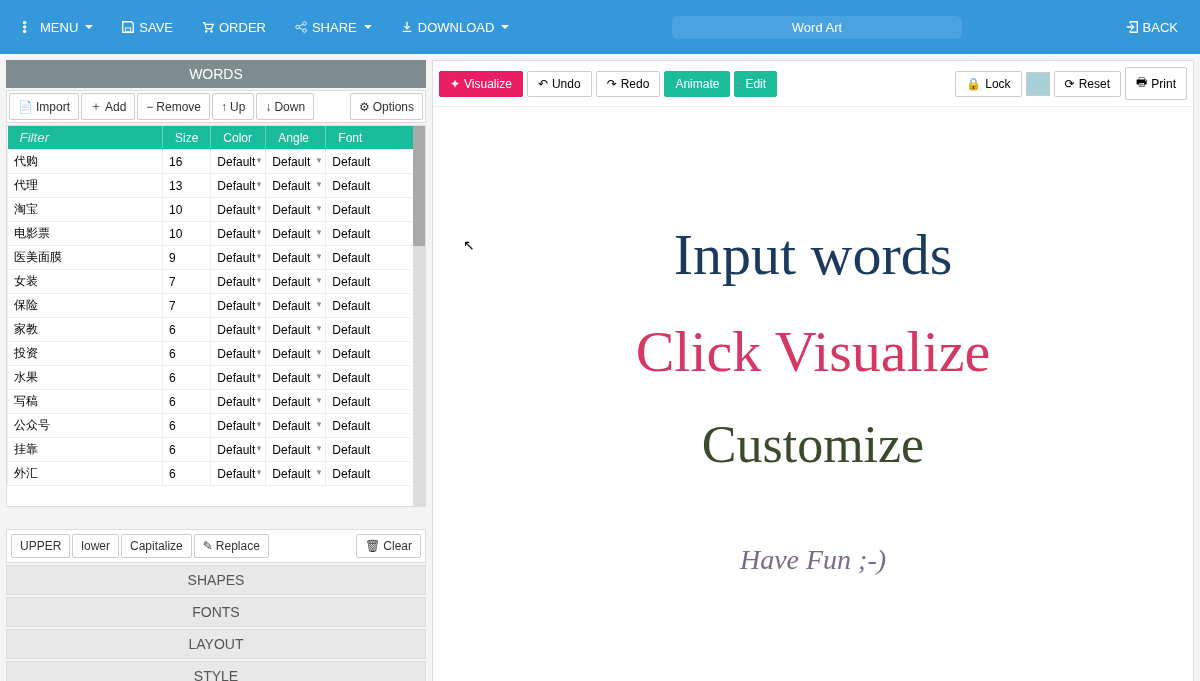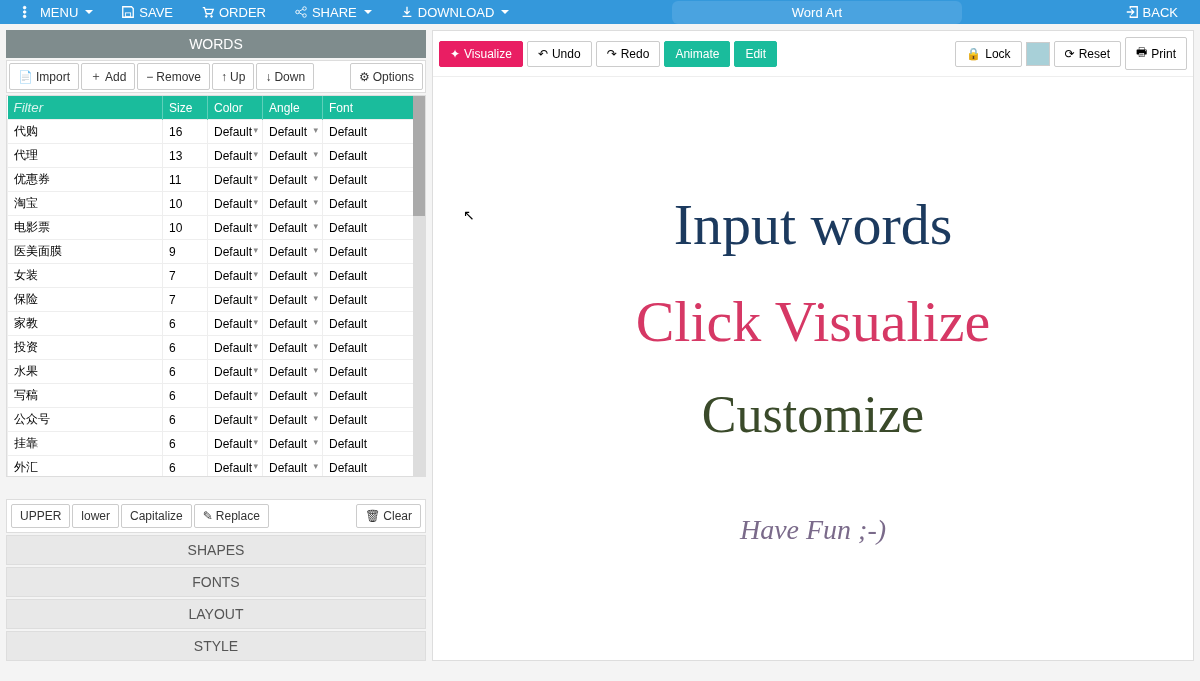--- a/index.html
+++ b/index.html
@@ -1,31 +1,31 @@
 <!DOCTYPE html>
 <html><head>
 <meta charset="utf-8">
 <style>
 * { box-sizing: border-box; margin: 0; padding: 0; }
 body { font-family: Arial, Helvetica, sans-serif; font-size: 13px; background: #f4f4f4; width: 1200px; height: 681px; overflow: hidden; }
-.topbar { background: #3498db; height: 24px; display: flex; align-items: center; color: #fff; padding: 0 8px; }
+.topbar { background: #3498db; height: 54px; display: flex; align-items: center; color: #fff; padding: 0 8px; }
 .topbar .nav-item { padding: 0 14px; cursor: pointer; display: flex; align-items: center; gap: 4px; height: 100%; font-size: 13px; }
 .topbar .spacer { flex: 1; }
 .topbar .title-pill { background: #4aa3e0; border-radius: 6px; padding: 4px 120px; font-size: 13px; }
 .caret::after { content: ""; border-top: 4px solid #fff; border-left: 4px solid transparent; border-right: 4px solid transparent; display: inline-block; margin-left: 3px; vertical-align: middle; }
 .icon { width: 14px; height: 14px; display: inline-block; vertical-align: middle; }
 .main { display: flex; height: calc(681px - 38px); padding: 6px; gap: 6px; }
 .left-panel { width: 420px; display: flex; flex-direction: column; gap: 2px; }
 .panel-hdr { background: #7f8c8d; color: #fff; text-align: center; padding: 6px 0; font-size: 14px; }
 .panel-hdr.collapsed { background: #e8e8e8; color: #555; border: 1px solid #ddd; }
 .words-toolbar { display: flex; gap: 2px; background: #fff; border: 1px solid #ddd; padding: 2px; }
 .btn { border: 1px solid #ccc; background: #fff; padding: 4px 8px; font-size: 12px; cursor: pointer; border-radius: 2px; display: flex; align-items: center; gap: 3px; color: #333; }
 .table-wrap { flex: 1; overflow-y: auto; border: 1px solid #ddd; background: #fff; position: relative; }
 .tbl { width: 100%; border-collapse: collapse; }
-.tbl thead th { background: #1abc9c; color: #fff; text-align: left; padding: 4px 6px; font-weight: normal; font-size: 12px; border-right: 1px solid rgba(255,255,255,.3); }
+.tbl thead th { background: #1abc9c; color: #fff; text-align: left; padding: 4px 12px; font-weight: normal; font-size: 12px; border-right: 1px solid rgba(255,255,255,.3); }
 .tbl thead th.filter input { background: transparent; border: none; color: #fff; font-style: italic; width: 100%; outline: none; }
 .tbl thead th.filter input::placeholder { color: #d7f5ee; font-style: italic; }
 .tbl td { border: 1px solid #eee; padding: 3px 6px; font-size: 12px; background: #fff; }
 .tbl td.dd { position: relative; }
 .tbl td.dd::after { content: "▾"; position: absolute; right: 4px; color: #888; font-size: 9px; }
 .scroll-fake { position: absolute; right: 0; top: 0; width: 12px; height: 100%; background: #ddd; }
 .scroll-thumb { background: #aaa; width: 100%; height: 120px; }
 .words-footer { display: flex; gap: 2px; background: #fff; border: 1px solid #ddd; padding: 4px; margin-top: 20px; }
 .words-footer .spacer { flex: 1; }
 .right-panel { flex: 1; display: flex; flex-direction: column; border: 1px solid #ddd; background: #fff; }
@@ -148,27 +148,20 @@
               <td class="dd">Default</td>
             </tr>
             <tr>
               <td>代理</td>
               <td>13</td>
               <td class="dd">Default</td>
               <td class="dd">Default</td>
               <td class="dd">Default</td>
             </tr>
             <tr>
-              <td>优惠券</td>
-              <td>11</td>
-              <td class="dd">Default</td>
-              <td class="dd">Default</td>
-              <td class="dd">Default</td>
-            </tr>
-            <tr>
               <td>淘宝</td>
               <td>10</td>
               <td class="dd">Default</td>
               <td class="dd">Default</td>
               <td class="dd">Default</td>
             </tr>
             <tr>
               <td>电影票</td>
               <td>10</td>
               <td class="dd">Default</td>

